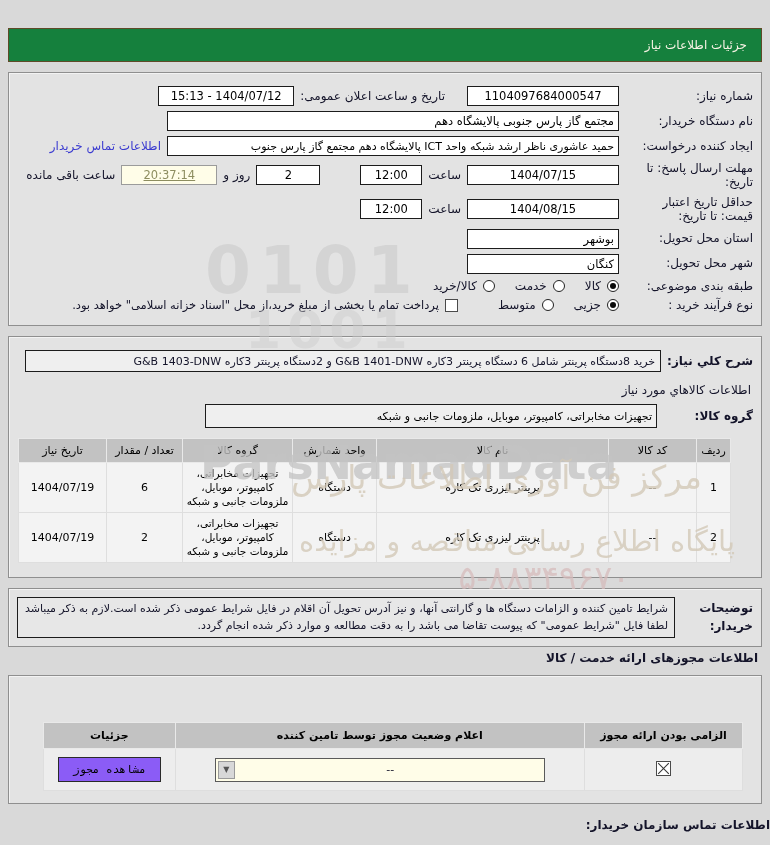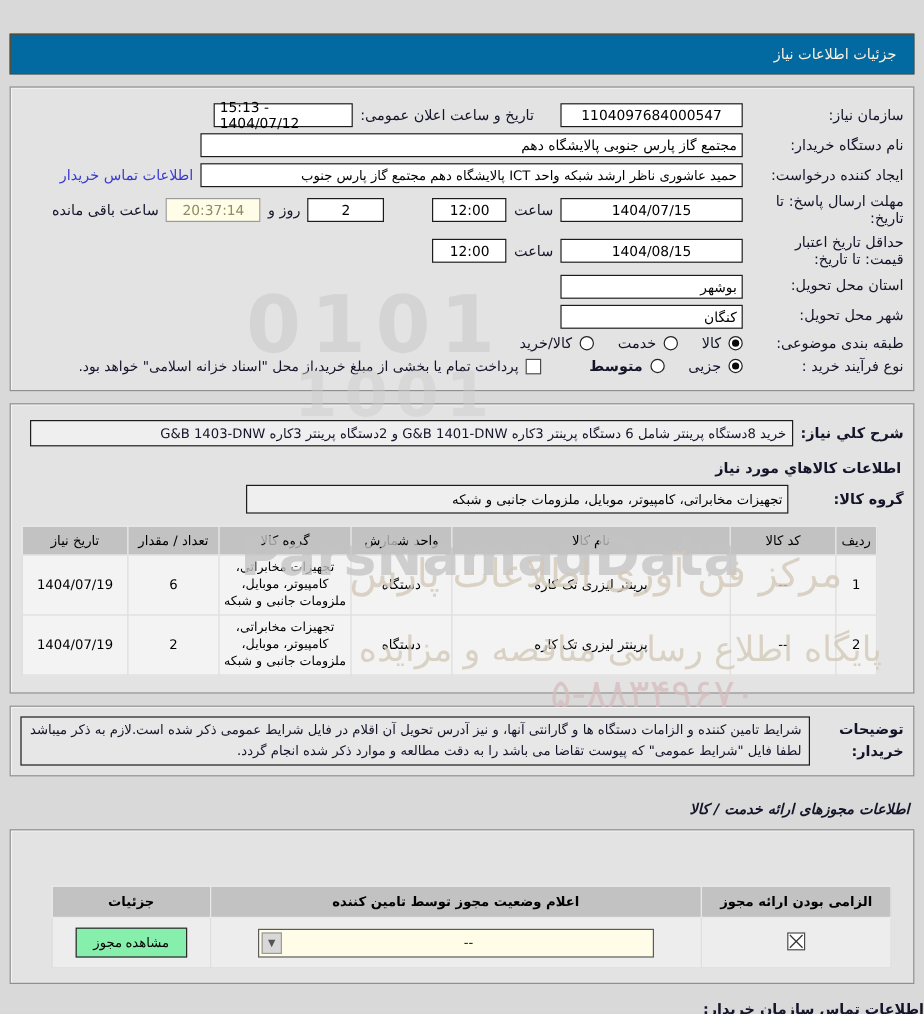--- a/index.html
+++ b/index.html
@@ -9,21 +9,21 @@
     background:#d9d9d9;
     font-family:"DejaVu Sans", sans-serif;
     font-size:12px; color:#14142a;
     direction:rtl;
   }
   .ltr { direction:ltr; unicode-bidi:embed; }
 
   
   .hdr {
     margin:28px 8px 0 8px; height:34px;
-    background:#0369a1; border:1px solid #5f4a28;
+    background:#15803d; border:1px solid #5f4a28;
     color:#f7f2e4; display:flex; align-items:center;
     padding:0 14px; font-size:12px;
   }
 
   
   .sec {
     margin:10px 8px 0 8px;
     border:1px solid #8f8f8f; background:#e3e3e3;
     box-shadow: inset 1px 1px 0 #f3f3f3;
     padding:8px 8px;
@@ -31,22 +31,22 @@
 
   
   .frow { display:flex; align-items:center; gap:6px; margin:5px 0; }
   .flabel { width:128px; flex:none; line-height:1.2; }
   .box {
     background:#ffffff; border:1px solid #1c1c1c; height:20px;
     display:flex; align-items:center; justify-content:center;
     font-size:11.5px; padding:0 4px; color:#000;
   }
   .box.right { justify-content:flex-start; }
-  .w152 { width:152px; } .w140 { width:116px; } .w452 { width:452px; }
-  .w62 { width:62px; } .w64 { width:64px; } .w74 { width:79px; }
+  .w152 { width:152px; } .w140 { width:136px; } .w452 { width:452px; }
+  .w62 { width:62px; } .w64 { width:64px; } .w74 { width:96px;text-decoration:underline; }
   .sp28 { width:28px; flex:none; }
   .count {
     background:#fffde8; border:1px solid #9b9b9b; color:#8d8d60;
   }
   .link { color:#3b3bd0; cursor:pointer; }
 
   
   .radio {
     width:12px; height:12px; border:1px solid #222; border-radius:50%;
     background:#fff; display:inline-block; position:relative; flex:none;
@@ -65,21 +65,21 @@
   .chk.x::after  { transform:rotate(-45deg); }
   .optlbl { margin-left:14px; }
 
   
   .bold { font-weight:bold; }
   .descbox {
     flex:1; background:#efefef; border:1px solid #1c1c1c;
     font-size:11px; padding:2px 5px; height:22px;
     display:flex; align-items:center; margin-left:8px;
   }
-  .heading2 { font-weight:bold; margin:11px 2px 7px; }
+  .heading2 { font-weight:normal; margin:11px 2px 7px; }
 
   table.goods {
     border-collapse:collapse; width:712px; margin:10px 22px 6px 14px;
     font-size:11px; table-layout:fixed;
   }
   table.goods th {
     background:#c2c2c2; border:1px solid #e9e9e9; font-weight:normal;
     height:24px; padding:2px; color:#000;
   }
   table.goods td {
@@ -90,37 +90,37 @@
 
   
   .notes-row { display:flex; align-items:stretch; gap:6px; }
   .notes-label { width:72px; flex:none; font-weight:bold; line-height:1.5; padding-top:2px; }
   .notes-box {
     flex:1; border:1px solid #1c1c1c; background:#e7e7e7;
     font-size:11px; line-height:1.5; padding:3px 6px;
   }
 
   
-  .lic-heading { margin:20px 12px 4px; font-weight:bold; color:#14142a;font-style:italic; }
+  .lic-heading { margin:4px 12px 4px; font-weight:bold; color:#14142a; }
   .lic-sec { padding-top:46px; padding-bottom:12px; }
   table.lic {
     border-collapse:collapse; width:700px; margin:0 10px;
     font-size:11px; table-layout:fixed;
   }
   table.lic th {
     background:#c2c2c2; border:1px solid #e9e9e9; font-weight:bold;
     height:26px; padding:2px; color:#000;
   }
   table.lic td {
     background:#ededed; border:1px solid #dedede; text-align:center;
     height:42px; padding:4px;
   }
   .viewbtn {
-    background:#86efac; border:1px solid #2a2a2a; padding:5px 14px;
-    font-size:11px; font-family:Liberation Serif, serif; cursor:pointer;
+    background:#8b5cf6; border:1px solid #2a2a2a; padding:5px 14px;
+    font-size:11px; font-family:Liberation Mono, monospace; cursor:pointer;
   }
   .sel {
     width:330px; height:24px; background:#fffde8; border:1px solid #5a5a5a;
     display:flex; align-items:center; margin:0 auto;
   }
   .sel .val { flex:1; text-align:center; }
   .sel .arrow {
     width:17px; height:18px; margin:2px; background:#d8d8d8;
     border:1px solid #9a9a9a; color:#555; font-size:8px;
     display:flex; align-items:center; justify-content:center; flex:none;
@@ -152,21 +152,21 @@
 <div class="wm wm-fa2">پایگاه اطلاع رسانی مناقصه و مزایده</div>
 <div class="wm wm-phone ltr">۵-۸۸۳۴۹۶۷۰</div>
 
 <div class="hdr">
   <span>جزئیات اطلاعات نیاز</span>
 </div>
 
 <div class="sec">
 
   <div class="frow">
-    <span class="flabel">سازمان نیاز:</span>
+    <span class="flabel">شماره نیاز:</span>
     <span class="box w152 ltr">1104097684000547</span>
     <span style="margin-right:16px;">تاریخ و ساعت اعلان عمومی:</span>
     <span class="box w140 ltr">15:13 - 1404/07/12</span>
   </div>
 
   <div class="frow">
     <span class="flabel">نام دستگاه خریدار:</span>
     <span class="box w452 right">مجتمع گاز پارس جنوبی  پالایشگاه دهم</span>
   </div>
 
@@ -219,21 +219,21 @@
     <span class="optlbl">خدمت</span>
     <span class="radio"></span>
     <span>کالا/خرید</span>
   </div>
 
   <div class="frow">
     <span class="flabel">نوع فرآیند خرید :</span>
     <span class="radio on"></span>
     <span class="optlbl">جزیی</span>
     <span class="radio"></span>
-    <span class="optlbl" style="margin-left:34px;font-weight:bold;">متوسط</span>
+    <span class="optlbl" style="margin-left:34px;">متوسط</span>
     <span class="chk"></span>
     <span style="font-size:11.5px;">پرداخت تمام یا بخشی از مبلغ خرید،از محل "اسناد خزانه اسلامی" خواهد بود.</span>
   </div>
 
 </div>
 
 <div class="sec">
 
   <div class="frow">
     <span class="bold" style="flex:none;">شرح کلي نیاز:</span>

